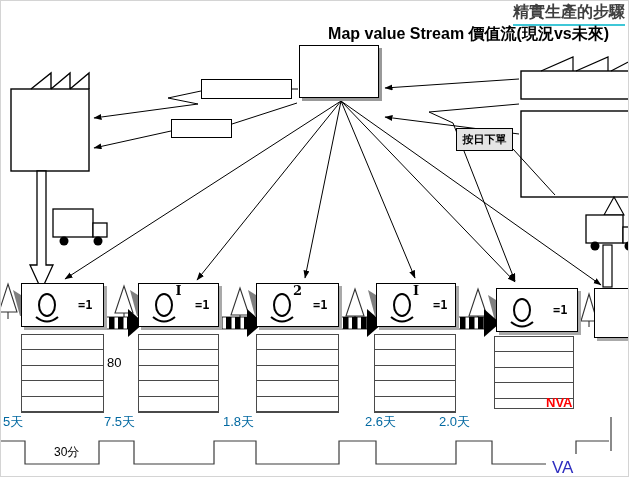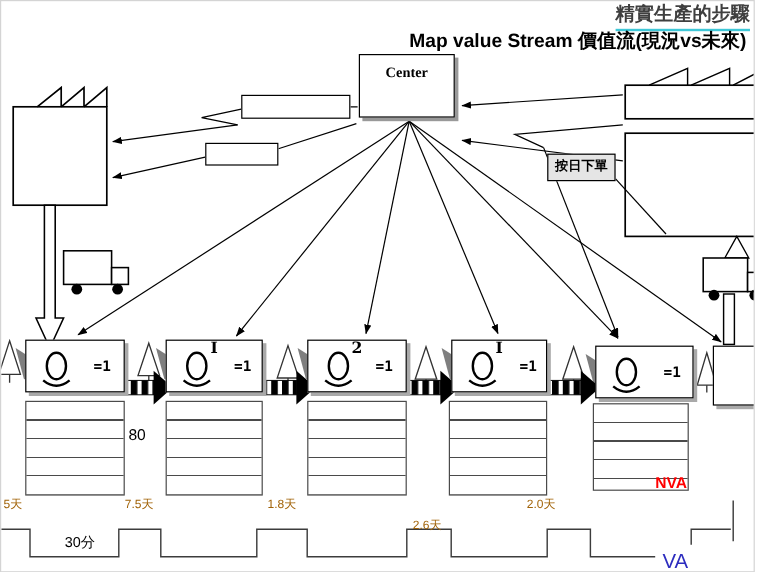--- a/index.html
+++ b/index.html
@@ -2,39 +2,39 @@
 <html><head>
 <meta charset="utf-8">
 <style>
   html,body{margin:0;padding:0;background:#fff;}
   #canvas{position:relative;width:629px;height:477px;background:#fff;overflow:hidden;
           font-family:"Liberation Sans",sans-serif;border:1px solid #d4d4d4;box-sizing:border-box;}
   .abs{position:absolute;}
   #diagram-svg{position:absolute;left:0;top:0;pointer-events:none;}
   .title{right:3px;top:1px;font-weight:bold;font-size:16px;color:#3f3f3f;
          border-bottom:2px solid #3fc7d7;padding-bottom:1px;white-space:nowrap;}
-  .subtitle{right:6px;top:23px;font-weight:bold;font-size:16px;color:#000;white-space:nowrap;}
+  .subtitle{right:19px;top:23px;font-weight:bold;font-size:16px;color:#000;white-space:nowrap;}
   .pcbox{left:298px;top:44px;width:80px;height:53px;background:#fff;border:1.6px solid #000;
          box-shadow:3px 3px 0 #999;text-align:center;font-family:"Liberation Serif",serif;
          font-weight:bold;font-size:12px;line-height:1.5;padding-top:5px;box-sizing:border-box;}
   .inforect{background:#fff;border:1.2px solid #000;box-sizing:border-box;}
   .orderbox{left:455px;top:127px;width:57px;height:23px;background:#e5e5e5;border:1.2px solid #000;
             text-align:center;font-family:"Liberation Serif",serif;font-weight:bold;font-size:11px;
             line-height:21px;box-sizing:border-box;}
   .pbox{background:#fff;border:1.5px solid #000;box-shadow:3px 3px 0 #a9a9a9;height:44px;box-sizing:border-box;}
   .ptag{position:absolute;left:0;right:0;top:-1px;text-align:center;
         font-family:"DejaVu Serif",serif;font-weight:bold;font-size:13px;height:14px;}
   .opsvg{position:absolute;left:13px;top:8px;}
   .peq{position:absolute;left:56px;top:14px;font-family:"DejaVu Sans Mono",monospace;
        font-weight:bold;font-size:12px;}
   .shipbox{left:593px;top:287px;width:42px;height:50px;background:#fff;border:1.4px solid #000;
            box-shadow:3px 3px 0 #aaa;box-sizing:border-box;}
   .vtable{background:#fff;border:1px solid #4a4a4a;box-sizing:border-box;
           background-image:repeating-linear-gradient(to bottom,#fff 0 14.5px,#4a4a4a 14.5px 15.5px);}
-  .redtime{top:412px;color:#a16207;font-size:10px;white-space:nowrap;}
+  .redtime{top:412px;color:#0369a1;font-size:13px;white-space:nowrap;}
   .lbl80{left:106px;top:332px;font-size:13px;color:#000;margin-top:22px;}
   .lbl30{left:53px;top:443px;font-size:12px;color:#000;}
   .nva{left:545px;top:394px;color:#ff0000;font-weight:bold;font-size:13px;}
   .va{left:551px;top:457px;color:#2d2dbf;font-size:17px;}
 </style>
 </head>
 <body>
 
 <div id="canvas">
 
@@ -141,21 +141,20 @@
       <polyline points="0,440 24,440 24,463 98,463 98,440 133,440 133,463 213,463 213,440 255,440 255,463 338,463 338,440 375,440 375,463 455,463 455,440 491,440 491,463 545,463"></polyline>
       <polyline points="575,453 575,440 608,440"></polyline>
       <line x1="610" y1="416" x2="610" y2="450"></line>
     </g>
   </svg>
 
   <div class="abs title">精實生產的步驟</div>
   <div class="abs subtitle">Map value Stream 價值流(現況vs未來)</div>
 
   <div class="abs pcbox">
-    <div>Center</div>
   </div>
 
   <div class="abs inforect" style="left:200px;top:78px;width:91px;height:20px;"></div>
   <div class="abs inforect" style="left:170px;top:118px;width:61px;height:19px;"></div>
 
   <div class="abs orderbox">按日下單</div>
 
   <div class="abs pbox" style="left:20px;top:282px;width:83px;">
     <div class="ptag"></div>
     <svg class="opsvg" width="28" height="32">
@@ -203,19 +202,19 @@
   <div class="abs vtable" style="left:137px;top:333px;width:81px;height:79px;"></div>
   <div class="abs vtable" style="left:255px;top:333px;width:83px;height:79px;"></div>
   <div class="abs vtable" style="left:373px;top:333px;width:82px;height:79px;"></div>
   <div class="abs vtable" style="left:493px;top:335px;width:80px;height:73px;"></div>
 
   <div class="abs lbl80">80</div>
 
   <div class="abs redtime" style="left:2px;">5天</div>
   <div class="abs redtime" style="left:103px;">7.5天</div>
   <div class="abs redtime" style="left:222px;">1.8天</div>
-  <div class="abs redtime" style="left:343px;margin-top:18px;">2.6天</div>
+  <div class="abs redtime" style="left:364px;">2.6天</div>
   <div class="abs redtime" style="left:438px;">2.0天</div>
   <div class="abs lbl30">30分</div>
   <div class="abs nva">NVA</div>
   <div class="abs va">VA</div>
 
 </div>
 
 </body></html>

